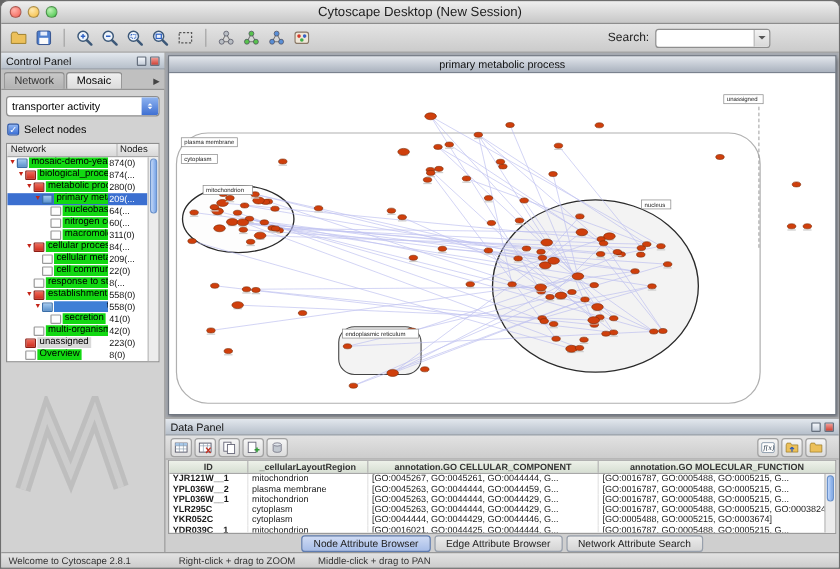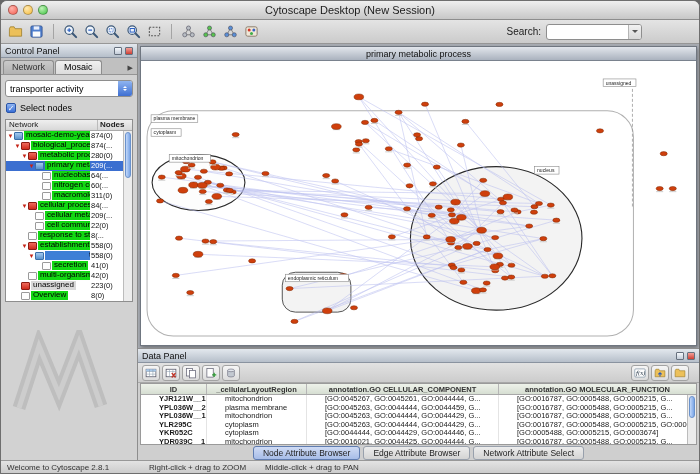--- a/index.html
+++ b/index.html
@@ -44,21 +44,21 @@
 .combo{height:17px;flex:none;background:#fff;border:1px solid #8e8e8e;border-radius:3px;display:flex;align-items:center;font-size:9px;padding-left:4px;margin-bottom:5px;overflow:hidden;}
 .combo-value{flex:1;overflow:hidden;white-space:nowrap;}
 .combo-btn{width:14px;height:100%;flex:none;background:linear-gradient(#8fb4f0,#3e6fd2);display:flex;flex-direction:column;align-items:center;justify-content:center;}
 .combo-btn::before{content:"";border:2.5px solid transparent;border-bottom-color:#fff;margin-bottom:1px;}
 .combo-btn::after{content:"";border:2.5px solid transparent;border-top-color:#fff;}
 .checkbox-row{display:flex;align-items:center;gap:4px;font-size:9px;margin:0 0 5px 1px;height:12px;flex:none;}
 .checkbox{width:10px;height:10px;flex:none;background:linear-gradient(#8fb5f2,#3a6fd6);border:1px solid #2a55a8;border-radius:2px;color:#fff;font-size:8px;line-height:9px;text-align:center;}
 .tree-wrap{flex:none;height:183px;border:1px solid #8e8e8e;background:#fff;position:relative;overflow:hidden;}
 .tree-header{display:flex;height:11px;background:linear-gradient(#efefef,#d8d8d8);border-bottom:1px solid #aaa;font-size:8px;color:#222;}
 .th-net{flex:1;padding-left:3px;border-right:1px solid #bbb;}
-.th-nodes{width:34px;padding-left:2px;font-weight:bold;}
+.th-nodes{width:34px;padding-left:2px;}
 .tree-rows{position:absolute;top:11px;left:0;right:9px;bottom:0;overflow:hidden;}
 .tree-row{height:10px;display:flex;align-items:center;font-size:8px;line-height:10px;white-space:nowrap;overflow:hidden;}
 .tree-row.selected{background:#3b6fd0;}
 .tree-arrow{width:7px;flex:none;font-size:6px;line-height:10px;color:#c42317;text-align:center;}
 .tree-icon{width:9px;height:8px;flex:none;margin-right:1px;border-radius:1px;}
 .tree-icon.folder{background:linear-gradient(#a3caf0,#5b92cc);border:1px solid #3a6ea8;}
 .tree-icon.red{background:linear-gradient(#ef6a5b,#cf2c1c);border:1px solid #8e1b12;}
 .tree-icon.doc{background:#fdfdfd;border:1px solid #9a9a9a;}
 .tree-label{flex:1;min-width:0;overflow:hidden;}
 .chip{display:inline-block;max-width:100%;overflow:hidden;white-space:nowrap;padding:0 2px;color:#000;}
@@ -83,21 +83,21 @@
 .data-panel{height:112px;flex:none;display:flex;flex-direction:column;background:#cfcfcf;border-top:1px solid #8d8d8d;}
 .dp-toolbar{height:20px;flex:none;display:flex;align-items:center;gap:2px;padding:0 4px;background:linear-gradient(#e2e2e2,#cccccc);border-bottom:1px solid #a8a8a8;}
 .dp-btn{width:18px;height:16px;border:1px solid #a2a2a2;border-radius:3px;background:linear-gradient(#f6f6f6,#dcdcdc);display:flex;align-items:center;justify-content:center;}
 .dp-btn svg{width:12px;height:12px;}
 .dp-right{margin-left:auto;display:flex;gap:2px;padding-right:6px;}
 .dp-table{flex:1;background:#fff;border:1px solid #9a9a9a;margin:0 2px;position:relative;overflow:hidden;display:flex;flex-direction:column;min-height:0;}
 .dp-head{display:flex;height:11px;flex:none;background:linear-gradient(#eef2ea,#d6ded2);border-bottom:1px solid #a8a8a8;font-size:7.5px;font-weight:bold;color:#333;}
 .dp-head .cell{display:flex;align-items:center;justify-content:center;overflow:hidden;white-space:nowrap;border-right:1px solid #b5b5b5;}
 .dp-body{flex:1;overflow:hidden;}
 .dp-row{display:flex;height:8.6px;font-size:7.5px;line-height:8.6px;color:#1a1a1a;}
-.dp-row .cell{padding:0 18px;overflow:hidden;white-space:nowrap;border-right:1px solid #e4e4e4;}
+.dp-row .cell{padding:0 3px;overflow:hidden;white-space:nowrap;border-right:1px solid #e4e4e4;}
 .c0{width:66px;flex:none;}
 .c1{width:100px;flex:none;}
 .c2{width:192px;flex:none;}
 .c3{flex:1;min-width:0;border-right:none !important;}
 .c-id{font-weight:bold;}
 .dp-scrollbar{position:absolute;top:11px;right:0;bottom:0;width:9px;background:#ececec;border-left:1px solid #bcbcbc;}
 .dp-thumb{position:absolute;top:1px;left:1px;width:6px;height:22px;border-radius:3px;background:linear-gradient(90deg,#c2d8fa,#7aa5e6);border:1px solid #6a92cc;}
 .dp-tabs{height:15px;flex:none;display:flex;align-items:center;justify-content:center;gap:3px;}
 .dp-tab{font-size:8.5px;padding:1px 9px;border:1px solid #98a0ac;border-radius:3px;background:linear-gradient(#ececec,#d4d4d4);color:#222;}
 .dp-tab.active{background:linear-gradient(#cfdbf4,#a7bde8);border-color:#5f7cb0;}
@@ -745,21 +745,21 @@
                 <div class="cell c3">[GO:0016787, GO:0005488, GO:0005215, G...</div>
               </div>
             </div>
           <div class="dp-scrollbar">
             <div class="dp-thumb"></div>
           </div>
         </div>
         <div class="dp-tabs">
             <span class="dp-tab active">Node Attribute Browser</span>
             <span class="dp-tab">Edge Attribute Browser</span>
-            <span class="dp-tab">Network Attribute Select</span>
+            <span class="dp-tab">Network Attribute Search</span>
           </div>
       </div>
     </div>
 
   </div>
 
   <div class="statusbar">
     <span class="status-welcome">Welcome to Cytoscape 2.8.1</span>
     <span class="status-zoom">Right-click + drag to ZOOM</span>
     <span class="status-pan">Middle-click + drag to PAN</span>

